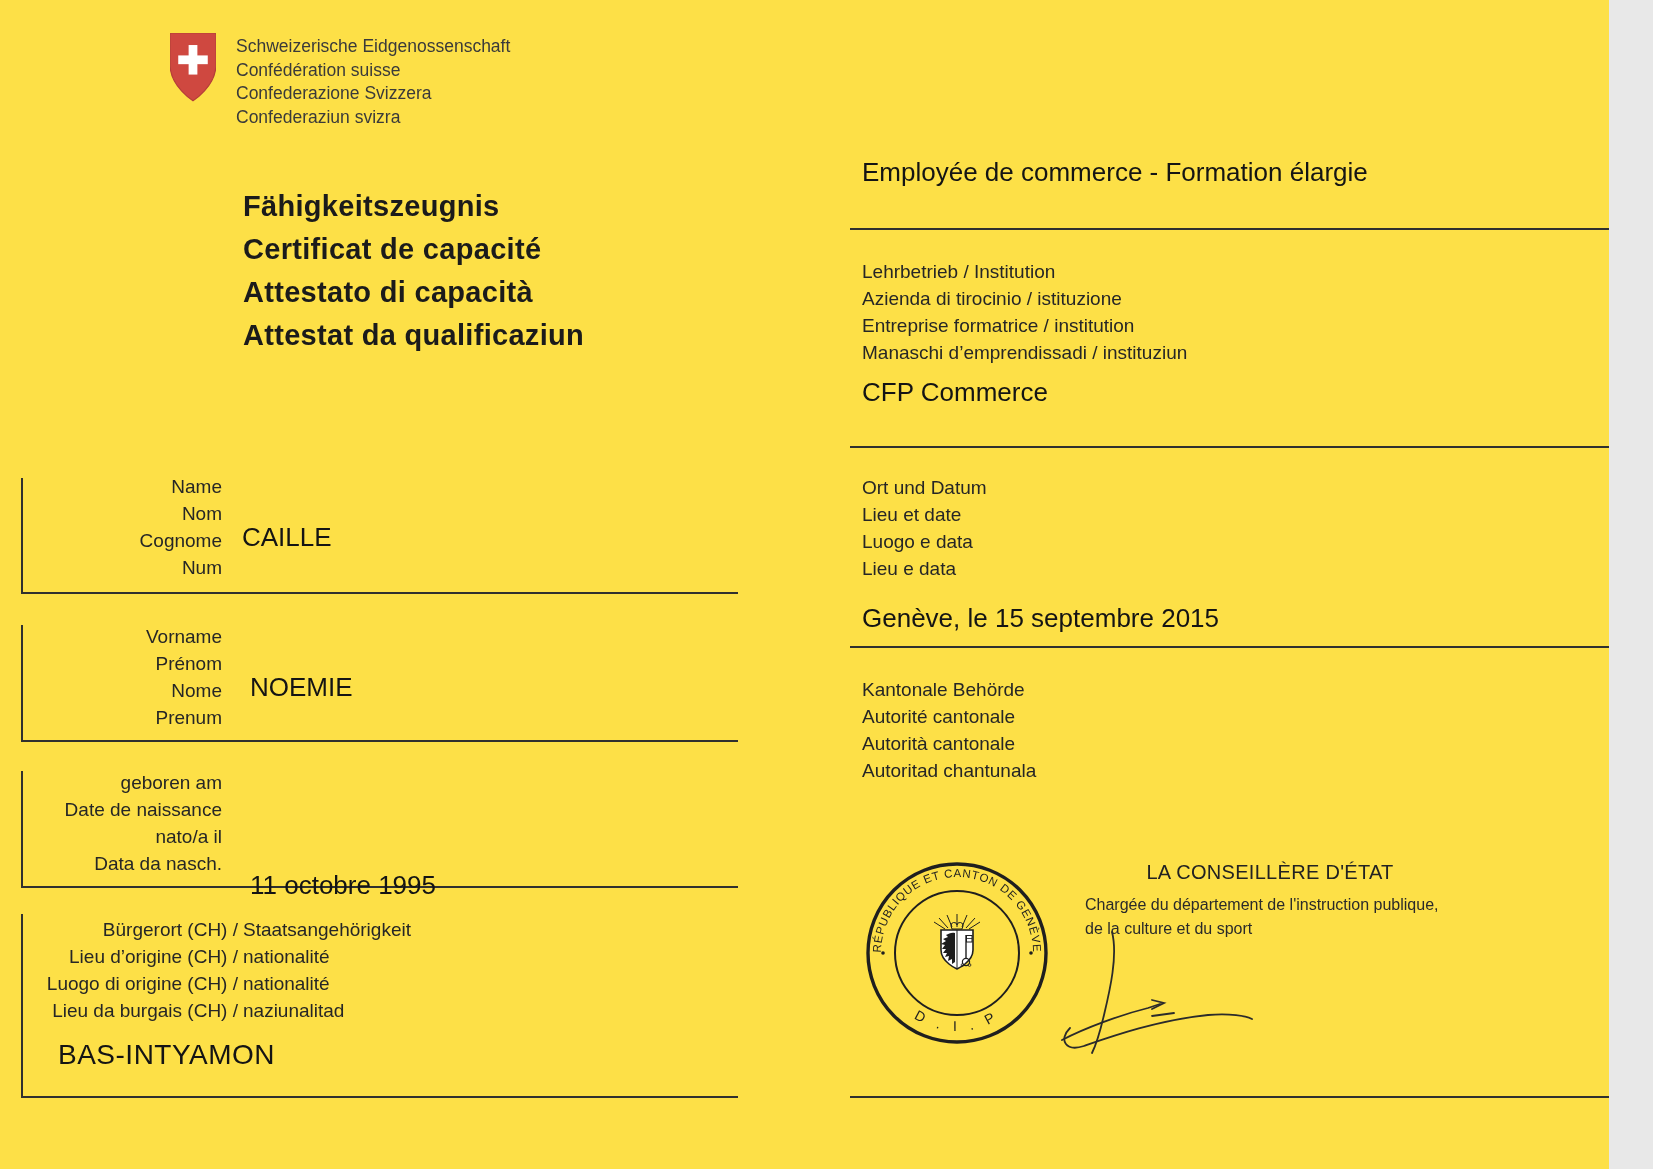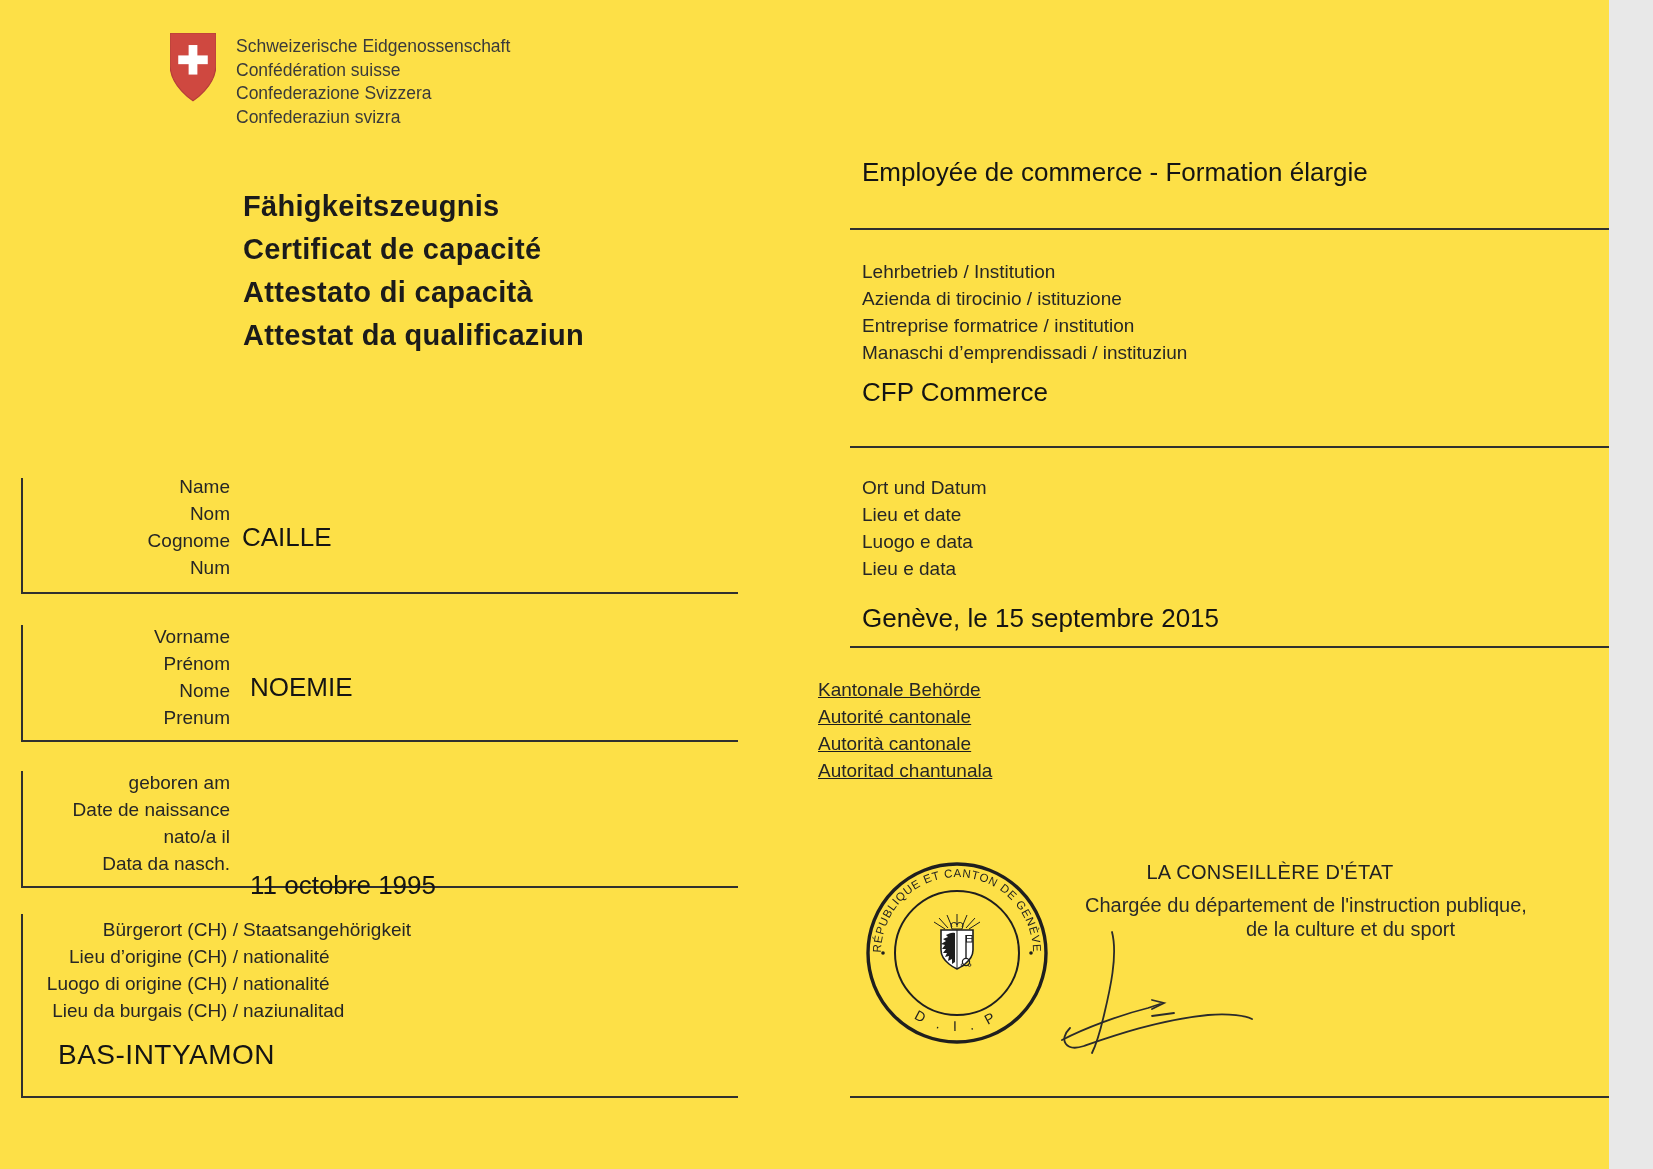--- a/index.html
+++ b/index.html
@@ -10,28 +10,28 @@
     font-family:"Liberation Sans", sans-serif;
     color:#1e1e1e;
     overflow:hidden;
   }
   .abs{position:absolute;}
   .rule{position:absolute;height:2px;background:#30302e;}
   .vline{position:absolute;width:2px;background:#30302e;}
   .fed-line{font-size:17.5px;line-height:23.5px;color:#3a3a3a;white-space:nowrap;}
   .doc-title-line{font-size:29px;font-weight:bold;line-height:43px;color:#1b1b1b;letter-spacing:.3px;white-space:nowrap;}
   .lbl{font-size:19px;line-height:27px;color:#262626;white-space:nowrap;}
-  .lbls-right{text-align:right;width:200px;padding-left:8px;}
+  .lbls-right{text-align:right;width:200px;}
   .val{font-size:26px;color:#141414;white-space:nowrap;}
   .val-big{font-size:28px;letter-spacing:.5px;}
   .orow{display:flex;}
   .orow .a{width:208px;text-align:right;padding-left:8px;}
   .orow .b{margin-left:5px;}
   .sig-title{font-size:20px;letter-spacing:.3px;color:#222;text-align:center;white-space:nowrap;}
-  .sig-sub{font-size:20px;line-height:24px;color:#2a2a2a;text-align:right;white-space:nowrap;}
+  .sig-sub{font-size:16px;line-height:24px;color:#2a2a2a;text-align:left;white-space:nowrap;}
 </style>
 </head>
 <body>
 
 <div class="page">
 
   <div class="abs" style="left:170px;top:33px;">
     <svg width="46" height="70" viewBox="0 0 42 64" aria-hidden="true">
       <path d="M2,0 h38 a2,2 0 0 1 2,2 v27 c0,20 -21,33 -21,33 c0,0 -21,-13 -21,-33 v-27 a2,2 0 0 1 2,-2 z" fill="#cf4840" stroke="#b43f38" stroke-width="1"></path>
       <rect x="17" y="11" width="8" height="27" fill="#ffffff"></rect>
@@ -131,21 +131,21 @@
   <div class="abs val" style="left:862px;top:377px;">CFP Commerce</div>
 
   <div class="abs" style="left:862px;top:474px;">
     <div class="lbl">Ort und Datum</div>
     <div class="lbl">Lieu et date</div>
     <div class="lbl">Luogo e data</div>
     <div class="lbl">Lieu e data</div>
   </div>
   <div class="abs val" style="left:862px;top:603px;">Genève, le 15 septembre 2015</div>
 
-  <div class="abs" style="left:818px;top:676px;text-decoration:underline;">
+  <div class="abs" style="left:862px;top:676px;">
     <div class="lbl">Kantonale Behörde</div>
     <div class="lbl">Autorité cantonale</div>
     <div class="lbl">Autorità cantonale</div>
     <div class="lbl">Autoritad chantunala</div>
   </div>
 
   <div class="abs" style="left:862px;top:858px;">
     <svg width="190" height="190" viewBox="0 0 190 190" aria-hidden="true">
       <defs>
         <path id="arcTop" d="M 19,95 A 76,76 0 0 1 171,95"></path>

